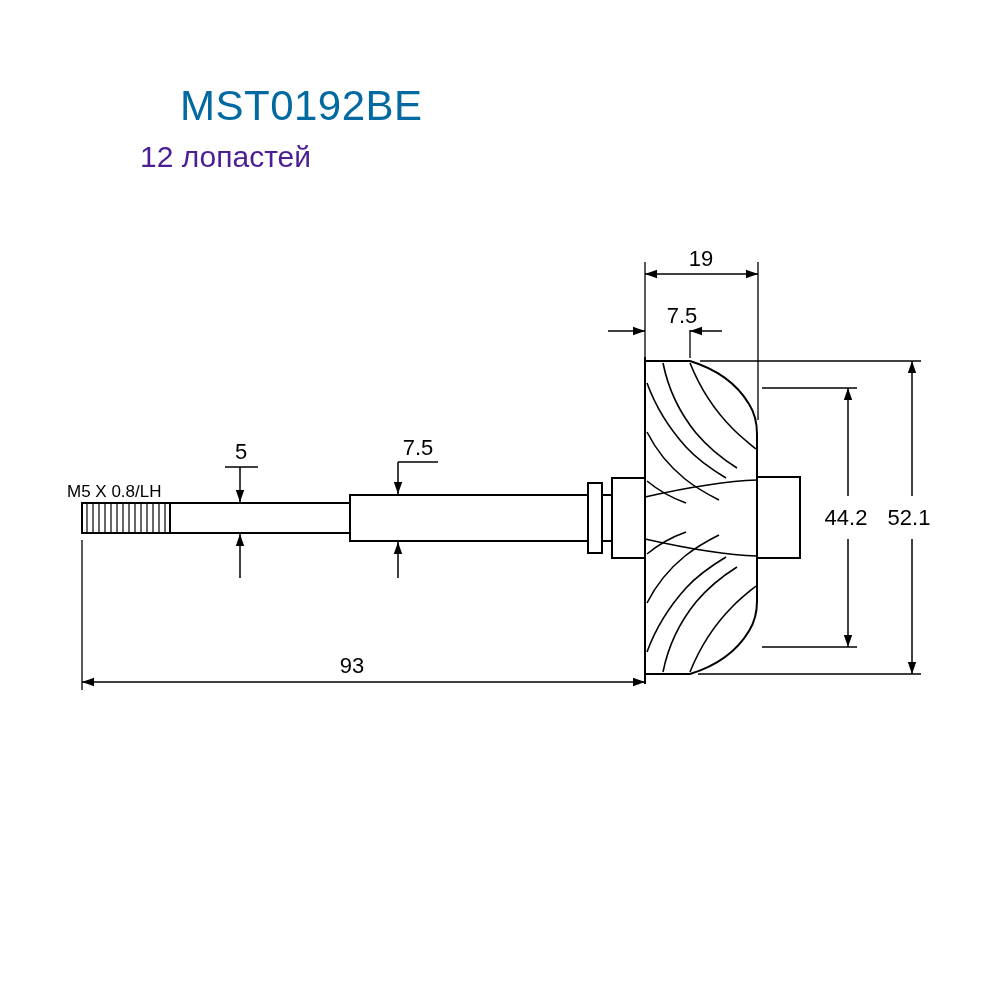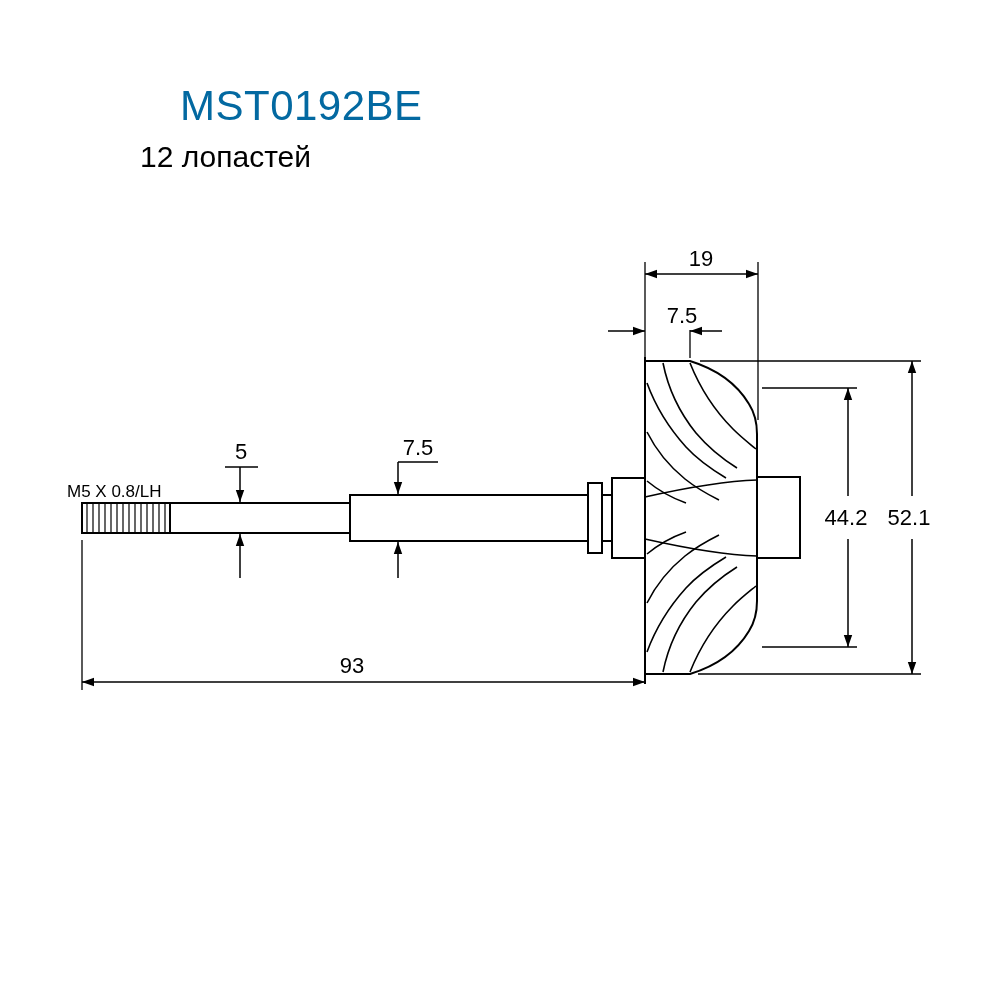--- a/index.html
+++ b/index.html
@@ -20,21 +20,21 @@
     font-size: 42px;
     letter-spacing: 0.5px;
     color: #0369a1;
     margin-left: 40px;
   }
   .subtitle {
     position: absolute;
     left: 140px;
     top: 140px;
     font-size: 30px;
-    color: #000000;
+    color: #4c1d95;
   }
   svg { position: absolute; left: 0; top: 0; }
   .outline { fill: #ffffff; stroke: #000; stroke-width: 2; }
   .stroke2 { fill: none; stroke: #000; stroke-width: 2; }
   .blade  { fill: none; stroke: #000; stroke-width: 1.6; }
   .dim    { fill: none; stroke: #000; stroke-width: 1.5; }
   .thin   { fill: none; stroke: #000; stroke-width: 1.3; }
   .hatch  { fill: none; stroke: #000; stroke-width: 1.2; }
   text.dimtxt { font-size: 22px; fill: #000; }
   text.spec   { font-size: 17px; fill: #000; }

